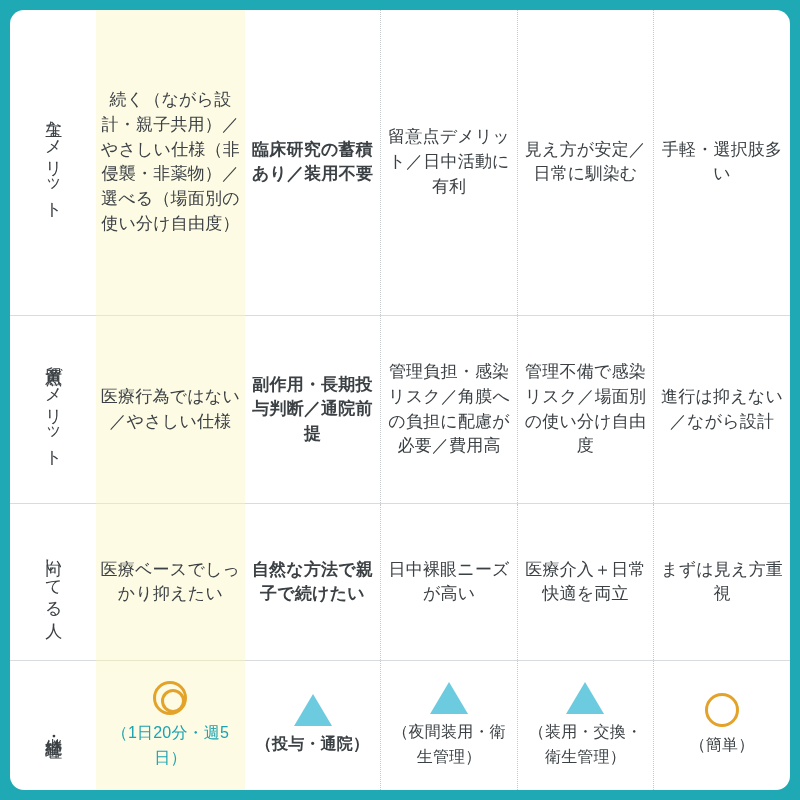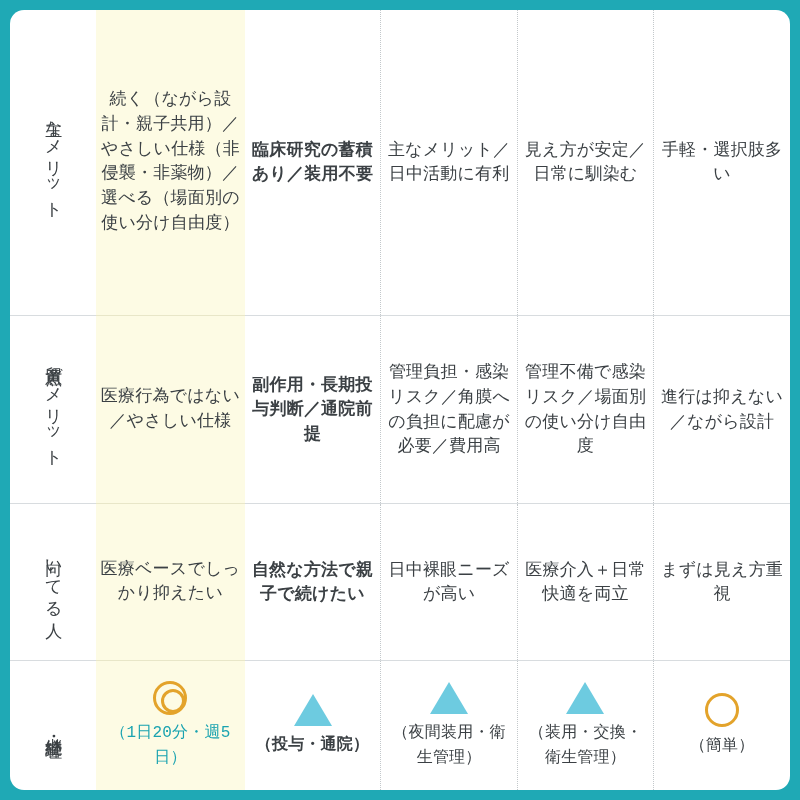--- a/index.html
+++ b/index.html
@@ -79,21 +79,21 @@
   tr.rowblock > td.hl {
     border-bottom: 1px solid #e8e6c8;
   }
   tr.rowblock.last > td.hl { border-bottom: none; }
 
   
   td.vsep {
     border-left: 1px dotted #c3c8cb;
   }
   
-  td.hl { border-left: none; font-family: Liberation Mono, monospace; }
+  td.hl { border-left: none; }
 
   td.afterhl { border-left: none; font-weight: bold; }
 
   
   .sym {
     display: block;
     margin: 0 auto 6px auto;
   }
   .sym-double {
     width: 34px; height: 34px;
@@ -148,21 +148,21 @@
           <td class="rowlabel">
             <span class="vt">主なメリット</span>
           </td>
           <td class="hl">
             <span class="cellwrap">続く（ながら設計・親子共用）／やさしい仕様（非侵襲・非薬物）／選べる（場面別の使い分け自由度）</span>
           </td>
           <td class="vsep afterhl">
             <span class="cellwrap">臨床研究の蓄積あり／装用不要</span>
           </td>
           <td class="vsep">
-            <span class="cellwrap">主なメリット／日中活動に有利</span>
+            <span class="cellwrap">留意点デメリット／日中活動に有利</span>
           </td>
           <td class="vsep">
             <span class="cellwrap">見え方が安定／日常に馴染む</span>
           </td>
           <td class="vsep">
             <span class="cellwrap">手軽・選択肢多い</span>
           </td>
         </tr>
 
         <tr class="rowblock" style="height:178px;">

